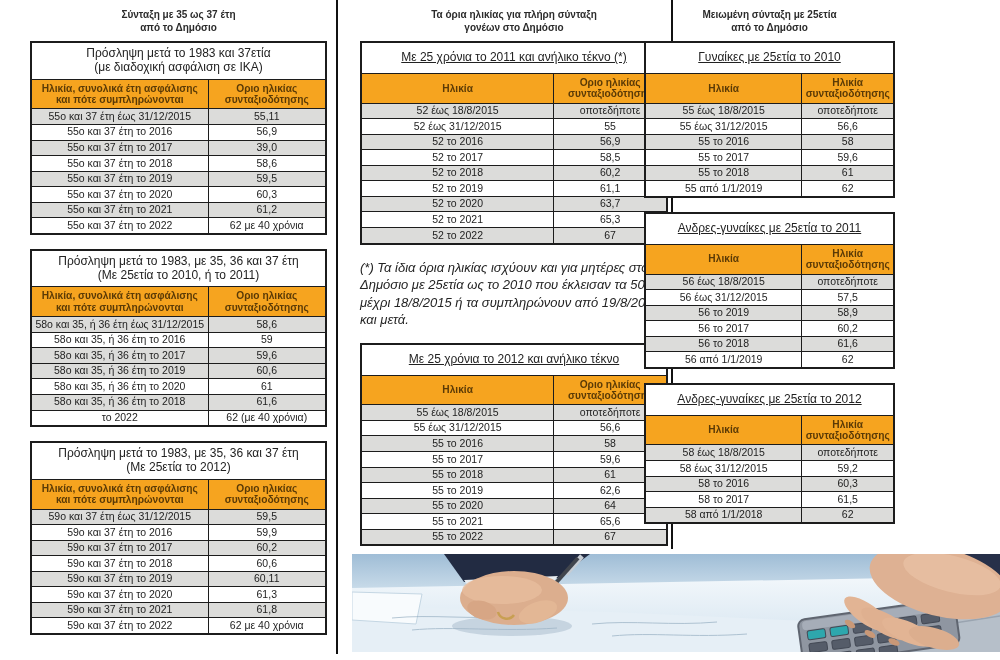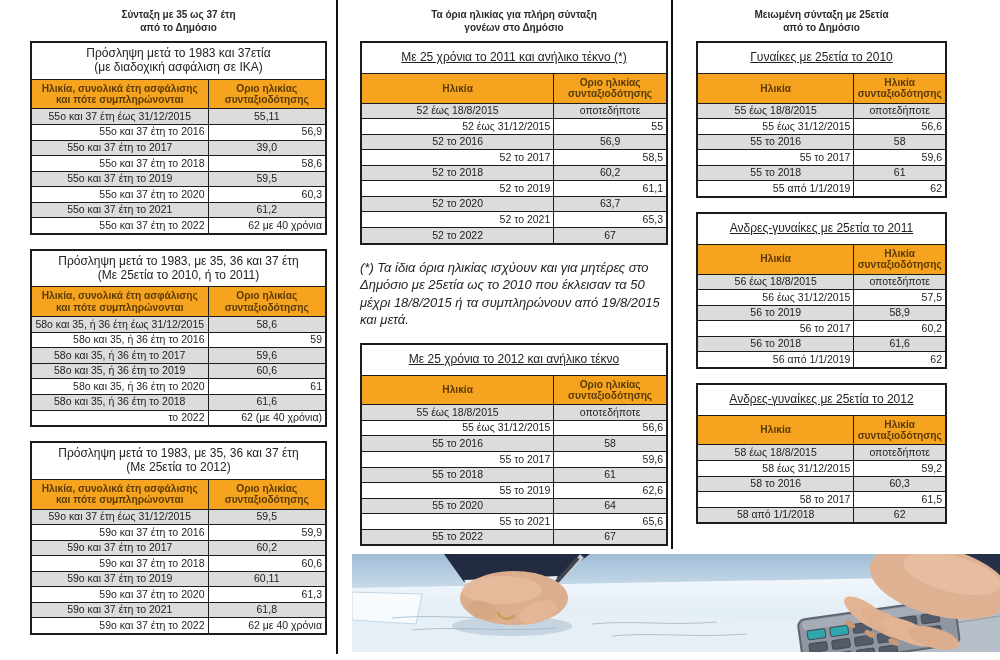--- a/index.html
+++ b/index.html
@@ -7,21 +7,21 @@
   body {
     width:1000px; height:660px;
     font-family:"Liberation Sans", sans-serif;
     position:relative;
   }
   .page { position:relative; width:1000px; height:660px; background:#fff; overflow:hidden; }
 
   .col { position:absolute; top:8px; }
   #col-0 { left:30px;  width:297px; }
   #col-1 { left:352px; width:308px;margin-left:8px; }
-  #col-2 { left:696px; width:251px; }
+  #col-2 { left:644px; width:251px; }
 
   .title {
     font-size:10px; line-height:1.3; font-weight:bold; color:#2b2b2b;
     text-align:center; white-space:pre-line; margin-bottom:7px;
   }
 
   table.ptable {
     width:100%; border-collapse:collapse; table-layout:fixed;
     border:2px solid #1c1c1c; margin-bottom:14px;
   }
@@ -33,21 +33,21 @@
     background:#ffffff; color:#222; font-size:12px; line-height:1.15;
     padding:4px 12px;
   }
   #col-1 tr.cap td, #col-2 tr.cap td { padding:8px 4px;text-decoration:underline; }
   tr.hdr th {
     background:#F6A41F; color:#5a3a06; font-size:10.2px; font-weight:bold;
     line-height:1.12; padding:3px 2px;
   }
   .ptable td.cell { font-size:10.5px; line-height:1.1; color:#1d1d1d; padding:1.5px 3px; }
   tr.odd td { background:#dcdcda; }
-  tr.even td { background:#ffffff;text-align:right; }
+  tr.even td { background:#ffffff; }
 
   #col-0 col.c1 { width:60%; } #col-0 col.c2 { width:40%; }
   #col-1 col.c1 { width:63%; } #col-1 col.c2 { width:37%; }
   #col-2 col.c1 { width:63%; } #col-2 col.c2 { width:37%; }
 
   .footnote {
     font-size:13px; font-style:italic; color:#232323; line-height:1.35;
     margin:2px 0 14px 0; text-align:left;
   }
 

